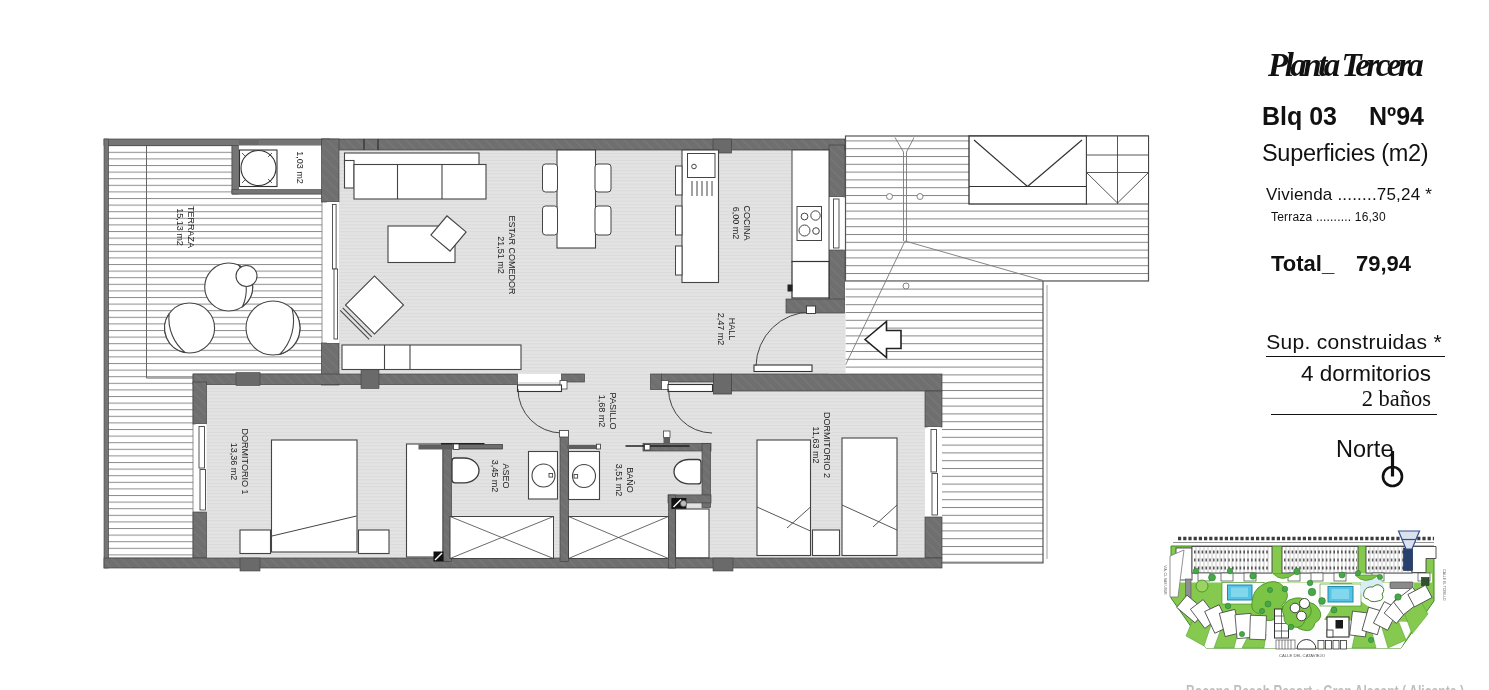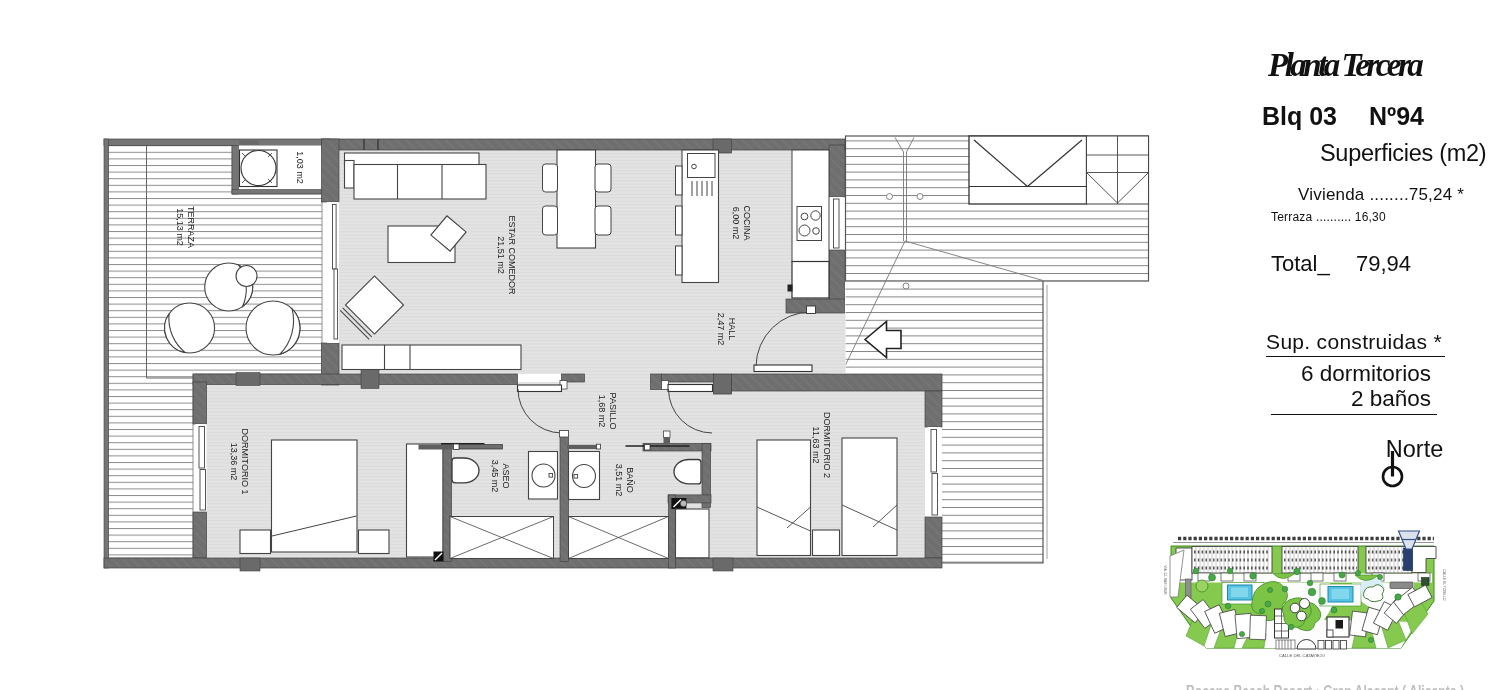--- a/index.html
+++ b/index.html
@@ -597,41 +597,41 @@
 
 <div id="panel">
 
   <div class="rp" style="left:1268px;top:47px;width:150px;text-align:center;font-family:'Liberation Serif',serif;font-style:italic;font-weight:bold;font-size:33px;letter-spacing:-3.5px;white-space:nowrap;">Planta Tercera</div>
 
   <div class="rp" style="left:1262px;top:102px;width:162px;font-weight:bold;font-size:25px;display:flex;justify-content:space-between;">
         <span>Blq 03</span>
         <span>Nº94</span>
       </div>
 
-  <div class="rp" style="left:1320px;top:140px;font-size:23.5px;letter-spacing:-0.3px;">Superficies (m2)</div>
-
-  <div class="rp" style="left:1266px;top:185px;font-size:17px;letter-spacing:0.2px;margin-left:32px;">Vivienda ........75,24 *</div>
+  <div class="rp" style="left:1262px;top:140px;font-size:23.5px;letter-spacing:-0.3px;">Superficies (m2)</div>
+
+  <div class="rp" style="left:1266px;top:185px;font-size:17px;letter-spacing:0.2px;">Vivienda ........75,24 *</div>
 
   <div class="rp" style="left:1271px;top:210px;font-size:12px;letter-spacing:0.2px;">Terraza .......... 16,30</div>
 
-  <div class="rp" style="left:1271px;top:251px;width:140px;font-weight:normal;font-size:22px;display:flex;justify-content:space-between;">
+  <div class="rp" style="left:1271px;top:251px;width:140px;font-weight:bold;font-size:22px;display:flex;justify-content:space-between;">
         <span>Total_</span>
         <span>79,94</span>
       </div>
 
-  <div class="rp" style="left:1266px;top:330px;width:176px;text-align:center;font-size:21px;letter-spacing:0.3px;">Sup. construidas *</div>
+  <div class="rp" style="left:1266px;top:330px;width:176px;text-align:right;font-size:21px;letter-spacing:0.3px;">Sup. construidas *</div>
 
   <div class="rp" style="left:1266px;top:355.5px;width:179px;height:1.5px;background:#111;"></div>
 
-  <div class="rp" style="left:1292px;top:361px;width:139px;text-align:right;font-size:22.5px;">6 dormitorios</div>
-
-  <div class="rp" style="left:1292px;top:386px;width:139px;text-align:right;font-size:22.5px;">2 baños</div>
+  <div class="rp" style="left:1292px;top:361px;width:139px;text-align:right;font-size:22.5px;">4 dormitorios</div>
+
+  <div class="rp" style="left:1292px;top:386px;width:139px;text-align:right;font-size:22.5px;font-family:Liberation Serif, serif;">2 baños</div>
 
   <div class="rp" style="left:1271px;top:413.5px;width:166px;height:1.5px;background:#111;"></div>
 
-  <div class="rp" style="left:1364px;top:436px;width:101px;text-align:center;font-size:23.5px;">Norte</div>
+  <div class="rp" style="left:1336px;top:436px;width:101px;text-align:left;font-size:23.5px;">Norte</div>
 
   <svg class="rp" style="left:1378px;top:448px;" width="32" height="42" viewBox="0 0 32 42">
     <circle cx="14.5" cy="28.5" r="9.5" fill="none" stroke="#111" stroke-width="2.6"></circle>
     <line x1="14.5" y1="3" x2="14.5" y2="28.5" stroke="#111" stroke-width="3.2"></line>
   </svg>
 </div>
 </div>
 
 </body></html>

